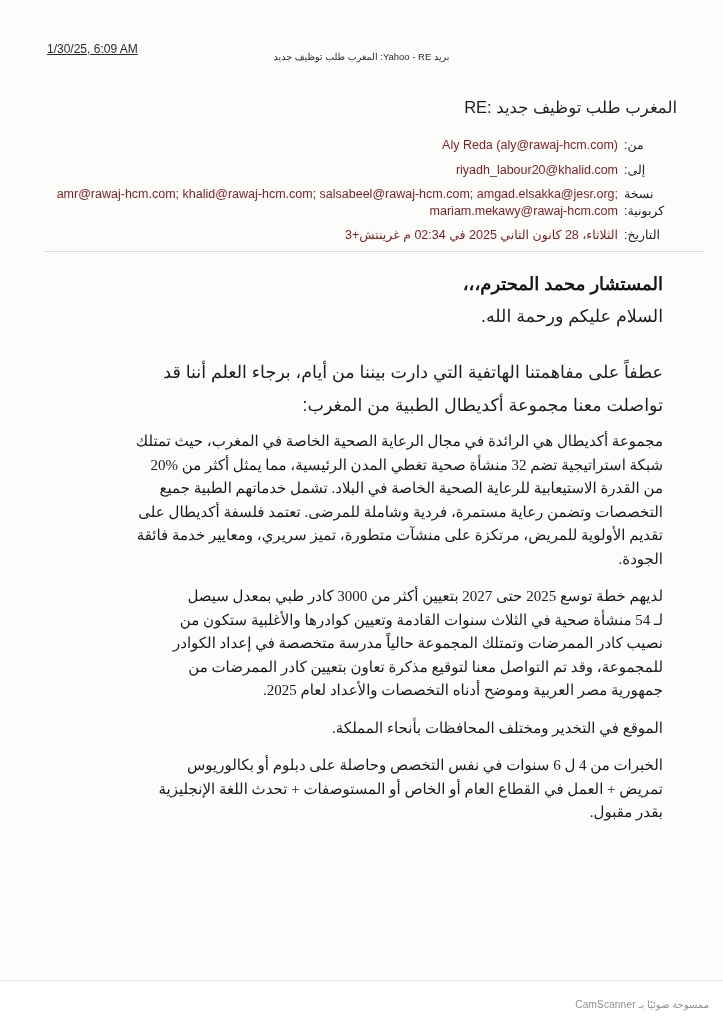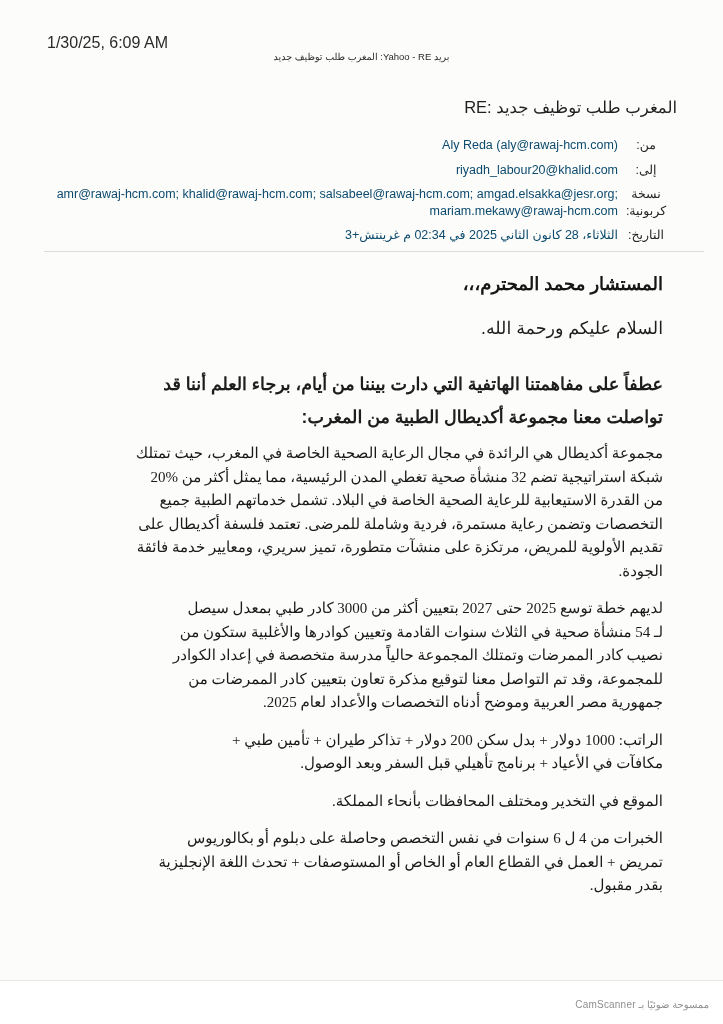--- a/index.html
+++ b/index.html
@@ -13,73 +13,73 @@
     font-family:"Liberation Sans", sans-serif;
     overflow:hidden;
   }
   
   .scan-bottom {
     position:absolute; left:0; right:0; top:980px; bottom:0;
     background:#ffffff;
     border-top:1px solid #e9e9e4;
   }
   .print-datetime {
-    position:absolute; left:47px; top:34px;
-    font-size:16px; color:#2b2b2b;
+    position:absolute; left:47px; top:42px;
+    font-size:12px; color:#2b2b2b;text-decoration:underline;
   }
   .print-title {
     position:absolute; left:0; right:0; top:51px;
     text-align:center; direction:rtl;
     font-size:9.5px; color:#2b2b2b;
   }
   .subject {
     position:absolute; top:98px; right:46px;
     direction:ltr; text-align:right;
     font-size:16.5px; color:#1f1f1f;
   }
   .fields {
     position:absolute; top:137px; right:55px; left:55px;
     direction:rtl;
     font-size:12.5px; line-height:1.32; color:#222;
   }
   .field-row { display:flex; margin-bottom:8px; }
   .field-label {
     width:44px; flex:0 0 44px;
-    text-align:center; color:#262626;
+    text-align:left; color:#262626;
   }
   .field-value {
     flex:1;
     unicode-bidi:plaintext;
     text-align:right;
     white-space:pre-line;
     padding-inline-start:6px;
-    color:#0c4a6e;
+    color:#7f1d1d;
   }
   .rule {
     position:absolute; top:251px; left:44px; width:660px;
     border-top:1px solid #dddcd7;
   }
   .body {
     position:absolute; top:272px; right:60px; left:60px;
     direction:rtl; text-align:right;
   }
   .greeting {
     font-family:"Liberation Sans", sans-serif;
     font-weight:bold; font-size:18px; line-height:24px;
-    margin-bottom:20px; color:#161616;
+    margin-bottom:8px; color:#161616;
   }
   .salutation {
     font-family:"Liberation Sans", sans-serif;
     font-size:17.5px; line-height:24px;
     margin-bottom:28px; color:#1d1d1d;
   }
   .para-sans {
     font-family:"Liberation Sans", sans-serif;
     font-size:17.5px; line-height:33px;
-    white-space:pre-line; margin-bottom:8px; color:#1d1d1d;font-weight:bold;
+    white-space:pre-line; margin-bottom:8px; color:#1d1d1d;
   }
   .para-serif {
     font-family:"Liberation Serif","DejaVu Serif", serif;
     font-size:15px; line-height:23.5px;
     white-space:pre-line; margin-bottom:14px; color:#1a1a1a;
   }
   .scan-footer {
     position:absolute; top:999px; right:14px;
     direction:rtl;
     font-size:10px; color:#8f8f8f; letter-spacing:0.2px;
@@ -126,22 +126,20 @@
 شبكة استراتيجية تضم 32 منشأة صحية تغطي المدن الرئيسية، مما يمثل أكثر من %20
 من القدرة الاستيعابية للرعاية الصحية الخاصة في البلاد. تشمل خدماتهم الطبية جميع
 التخصصات وتضمن رعاية مستمرة، فردية وشاملة للمرضى. تعتمد فلسفة أكديطال على
 تقديم الأولوية للمريض، مرتكزة على منشآت متطورة، تميز سريري، ومعايير خدمة فائقة
 الجودة.</div>
     <div class="para-serif">لديهم خطة توسع 2025 حتى 2027 بتعيين أكثر من 3000 كادر طبي بمعدل سيصل
 لـ 54 منشأة صحية في الثلاث سنوات القادمة وتعيين كوادرها والأغلبية ستكون من
 نصيب كادر الممرضات وتمتلك المجموعة حالياً مدرسة متخصصة في إعداد الكوادر
 للمجموعة، وقد تم التواصل معنا لتوقيع مذكرة تعاون بتعيين كادر الممرضات من
 جمهورية مصر العربية وموضح أدناه التخصصات والأعداد لعام 2025.</div>
-    <div class="para-serif">الراتب: 1000 دولار + بدل سكن 200 دولار + تذاكر طيران + تأمين طبي +
-مكافآت في الأعياد + برنامج تأهيلي قبل السفر وبعد الوصول.</div>
     <div class="para-serif">الموقع في التخدير ومختلف المحافظات بأنحاء المملكة.</div>
     <div class="para-serif">الخبرات من 4 ل 6 سنوات في نفس التخصص وحاصلة على دبلوم أو بكالوريوس
 تمريض + العمل في القطاع العام أو الخاص أو المستوصفات + تحدث اللغة الإنجليزية
 بقدر مقبول.</div>
   </div>
 
   <div class="scan-bottom"></div>
   <div class="scan-footer">ممسوحة ضوئيًا بـ CamScanner</div>
 
 </div>

